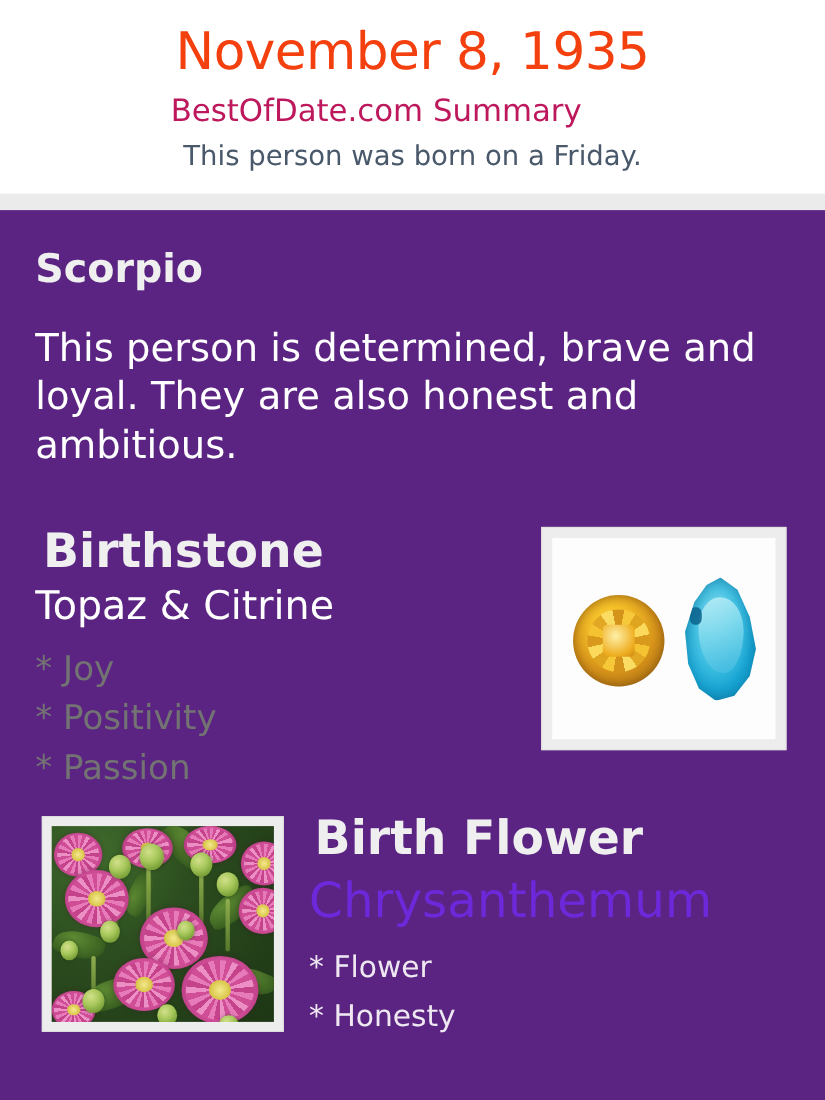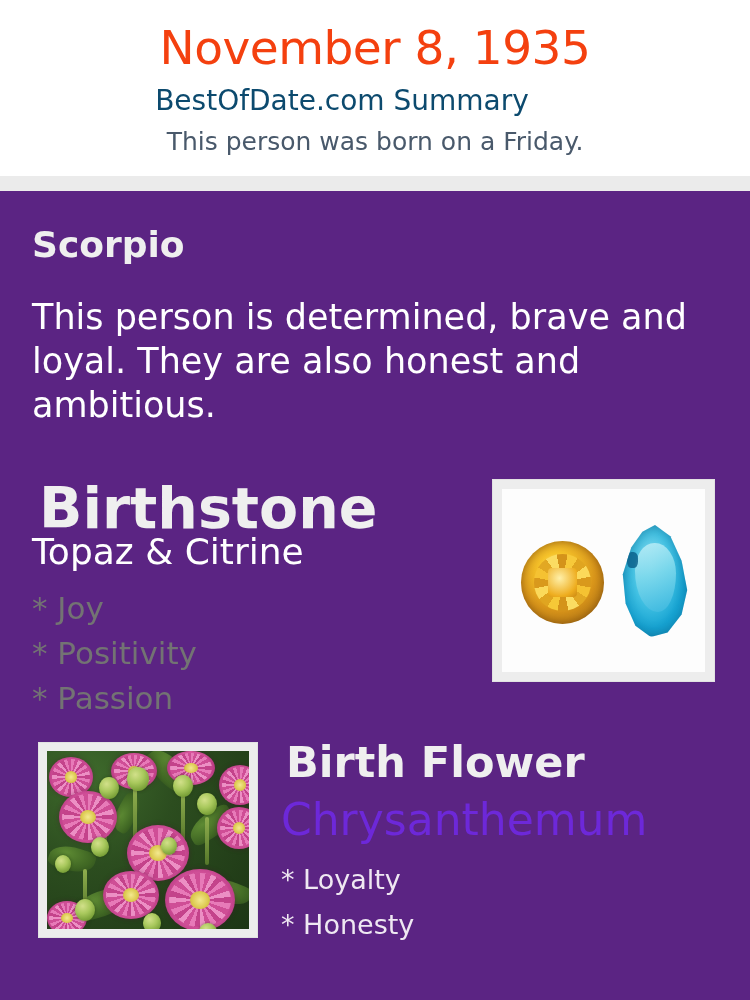--- a/index.html
+++ b/index.html
@@ -41,21 +41,21 @@
     color: #f4400f;
     line-height: 1.1;
     white-space: nowrap;
   }
   .header-subtitle {
     position: absolute;
     left: 0; top: 86px;
     width: 684px;
     font-size: 28px;
     font-weight: normal;
-    color: #0c4a6e;
+    color: #be185d;
     line-height: 1.1;
     white-space: nowrap;
   }
   .header-note {
     position: absolute;
     left: 0; top: 128px;
     width: 750px;
     font-size: 25px;
     font-weight: normal;
     color: #49596b;
@@ -96,21 +96,21 @@
     font-size: 35px;
     font-weight: normal;
     color: #ffffff;
     line-height: 44px;
   }
 
   
   .stone-title {
     position: absolute;
     left: 39px; top: 479px;
-    font-size: 57px;
+    font-size: 43px;
     font-weight: bold;
     color: #efefef;
     line-height: 1.05;
     white-space: nowrap;
   }
   .stone-name {
     position: absolute;
     left: 32px; top: 533px;
     font-size: 36px;
     font-weight: normal;
@@ -390,17 +390,17 @@
       <div class="bud" style="left:28px;  top:148px;width:20px; height:22px;"></div>
       <div class="bud" style="left:96px;  top:162px;width:18px; height:20px;"></div>
       <div class="bud" style="left:114px; top:86px; width:16px; height:18px;"></div>
       <div class="bud" style="left:152px; top:172px;width:18px; height:18px;"></div>
     </div>
   </div>
 
   <div class="flower-title">Birth Flower</div>
   <div class="flower-name">Chrysanthemum</div>
   <ul class="flower-list">
-    <li>* Loyalty</li>
+    <li>* Flower</li>
     <li>* Honesty</li>
   </ul>
 
 </div>
 
 </body></html>

